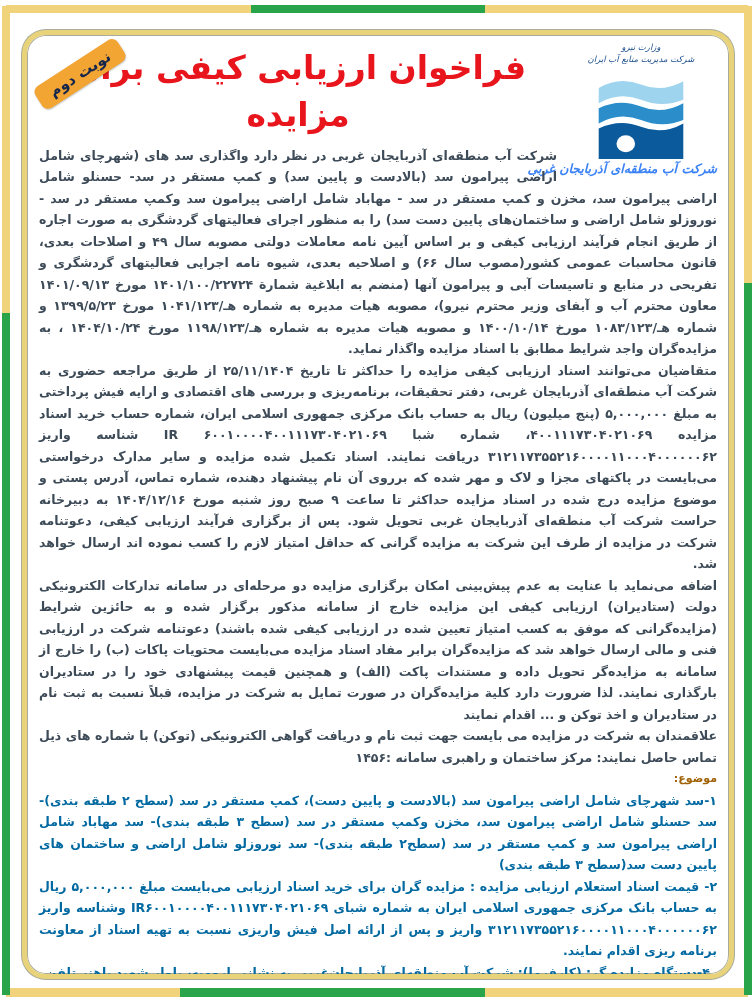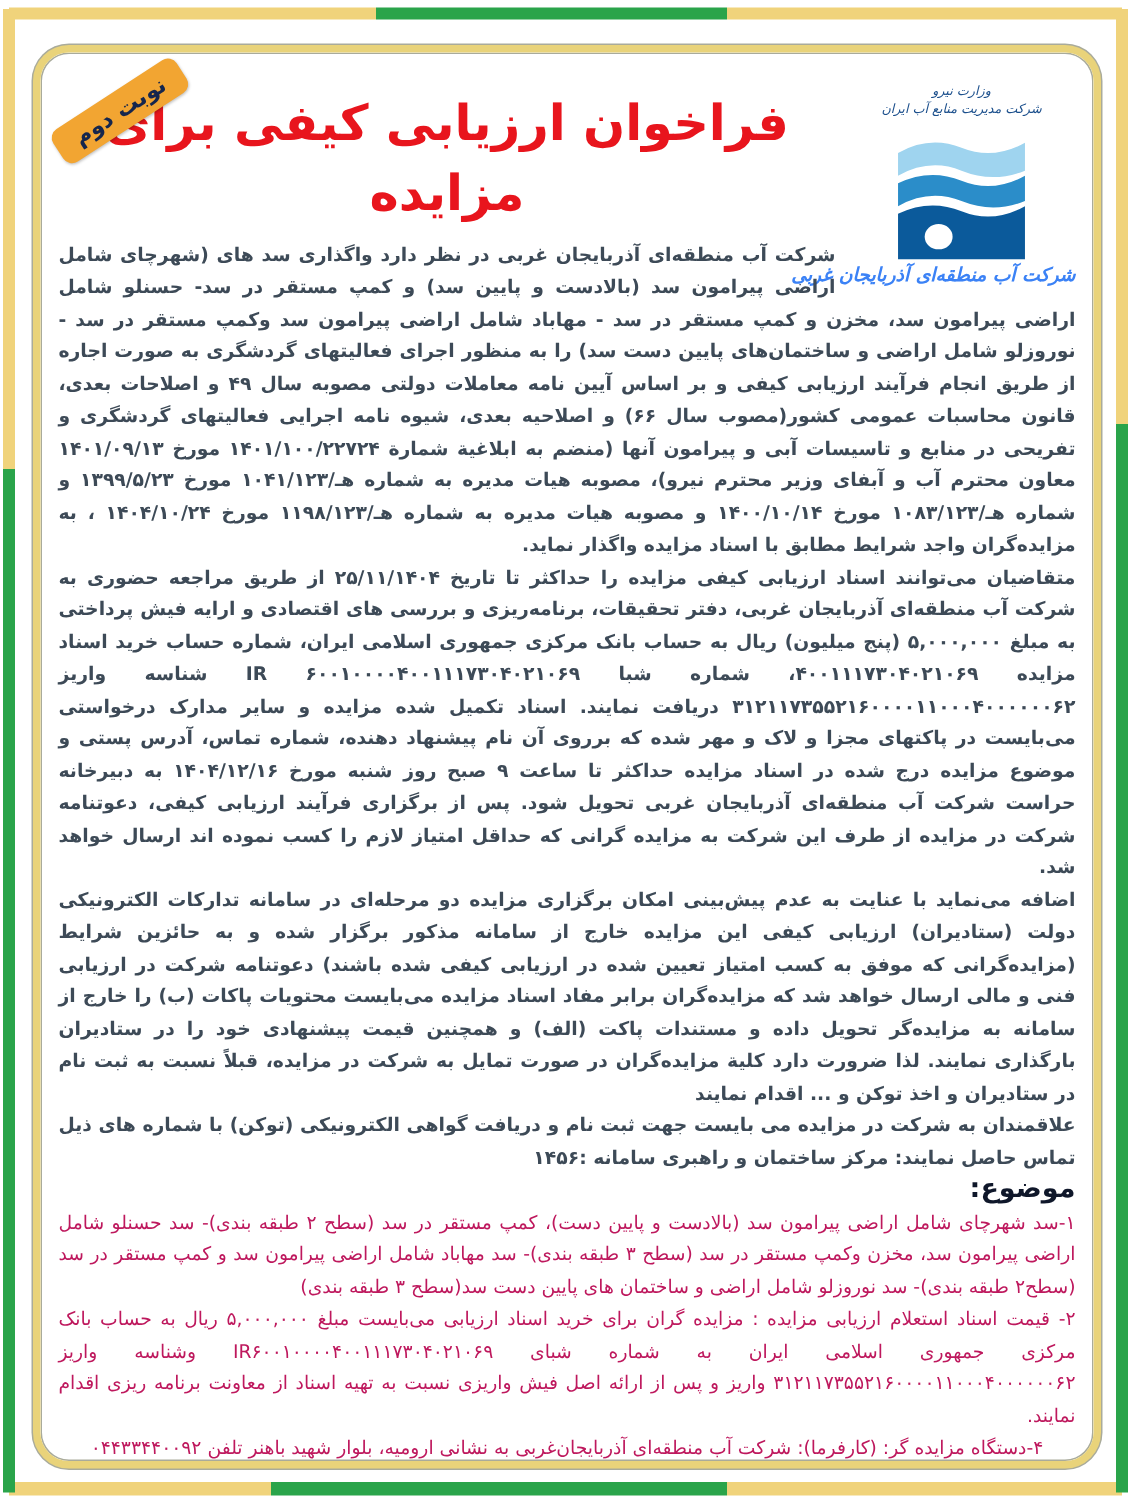--- a/index.html
+++ b/index.html
@@ -11,37 +11,37 @@
   .frame-bottom{position:absolute;left:6px;right:6px;top:988px;height:9px;
     background:linear-gradient(to right,#f0d37b 0 23.5%,#2aa44a 23.5% 64.5%,#f0d37b 64.5% 100%);}
   .frame-left{position:absolute;left:2px;top:6px;bottom:6px;width:8px;
     background:linear-gradient(to bottom,#f0d37b 0 31%,#2aa44a 31% 100%);}
   .frame-right{position:absolute;right:2px;top:6px;bottom:6px;width:8px;
     background:linear-gradient(to bottom,#f0d37b 0 28%,#2aa44a 28% 100%);}
   
   .panel{position:absolute;left:22px;top:30px;right:20px;bottom:22px;
     background:#fff;border:5px solid #e9d37a;border-radius:24px;
     box-shadow:0 0 0 1px #a9ab9b, inset 0 0 0 1px #a9ab9b;overflow:hidden;}
-  .content{position:relative;padding:16px 12px 4px 12px;height:100%;box-sizing:border-box;border-radius:20px;}
+  .content{position:relative;padding:2px 12px 4px 12px;height:100%;box-sizing:border-box;border-radius:20px;}
   
   .badge{position:absolute;left:4px;top:26px;z-index:5;background:#f2a532;color:#15264d;
     font-weight:bold;font-size:15px;padding:4px 14px;border-radius:7px;
     transform:rotate(-33deg);box-shadow:0 1px 2px rgba(0,0,0,.25);}
   
   .logo-block{float:right;width:152px;text-align:center;padding-top:4px;margin-left:8px;}
   .ministry{font-size:8.5px;line-height:1.45;color:#1b4f8c;font-style:italic;}
   .logo-svg{display:block;margin:5px auto 2px auto;}
   .calligraphy{font-size:12.5px;font-weight:bold;font-style:italic;color:#3b82f6;white-space:nowrap;text-align:right;}
   
   .title{margin:8px 0 6px 0;text-align:center;color:#e8151d;font-weight:bold;
     font-size:33px;line-height:1.42;}
   
   .para{margin:0;color:#3d4a57;font-size:12.5px;line-height:21.5px;text-align:justify;font-weight:bold;}
-  .subject{color:#0f172a;font-weight:bold;font-size:18px;line-height:21.5px;}
-  .item{margin:0;color:#be185d;font-size:12.5px;line-height:21.5px;}
+  .subject{color:#a16207;font-weight:bold;font-size:11px;line-height:21.5px;}
+  .item{margin:0;color:#0369a1;font-size:12.5px;line-height:21.5px;font-weight:bold;}
   .item.justify{text-align:justify;}
   .item.center{text-align:center;}
 </style>
 </head>
 <body>
 
 <div class="page">
   <div class="frame-top"></div>
   <div class="frame-bottom"></div>
   <div class="frame-left"></div>

